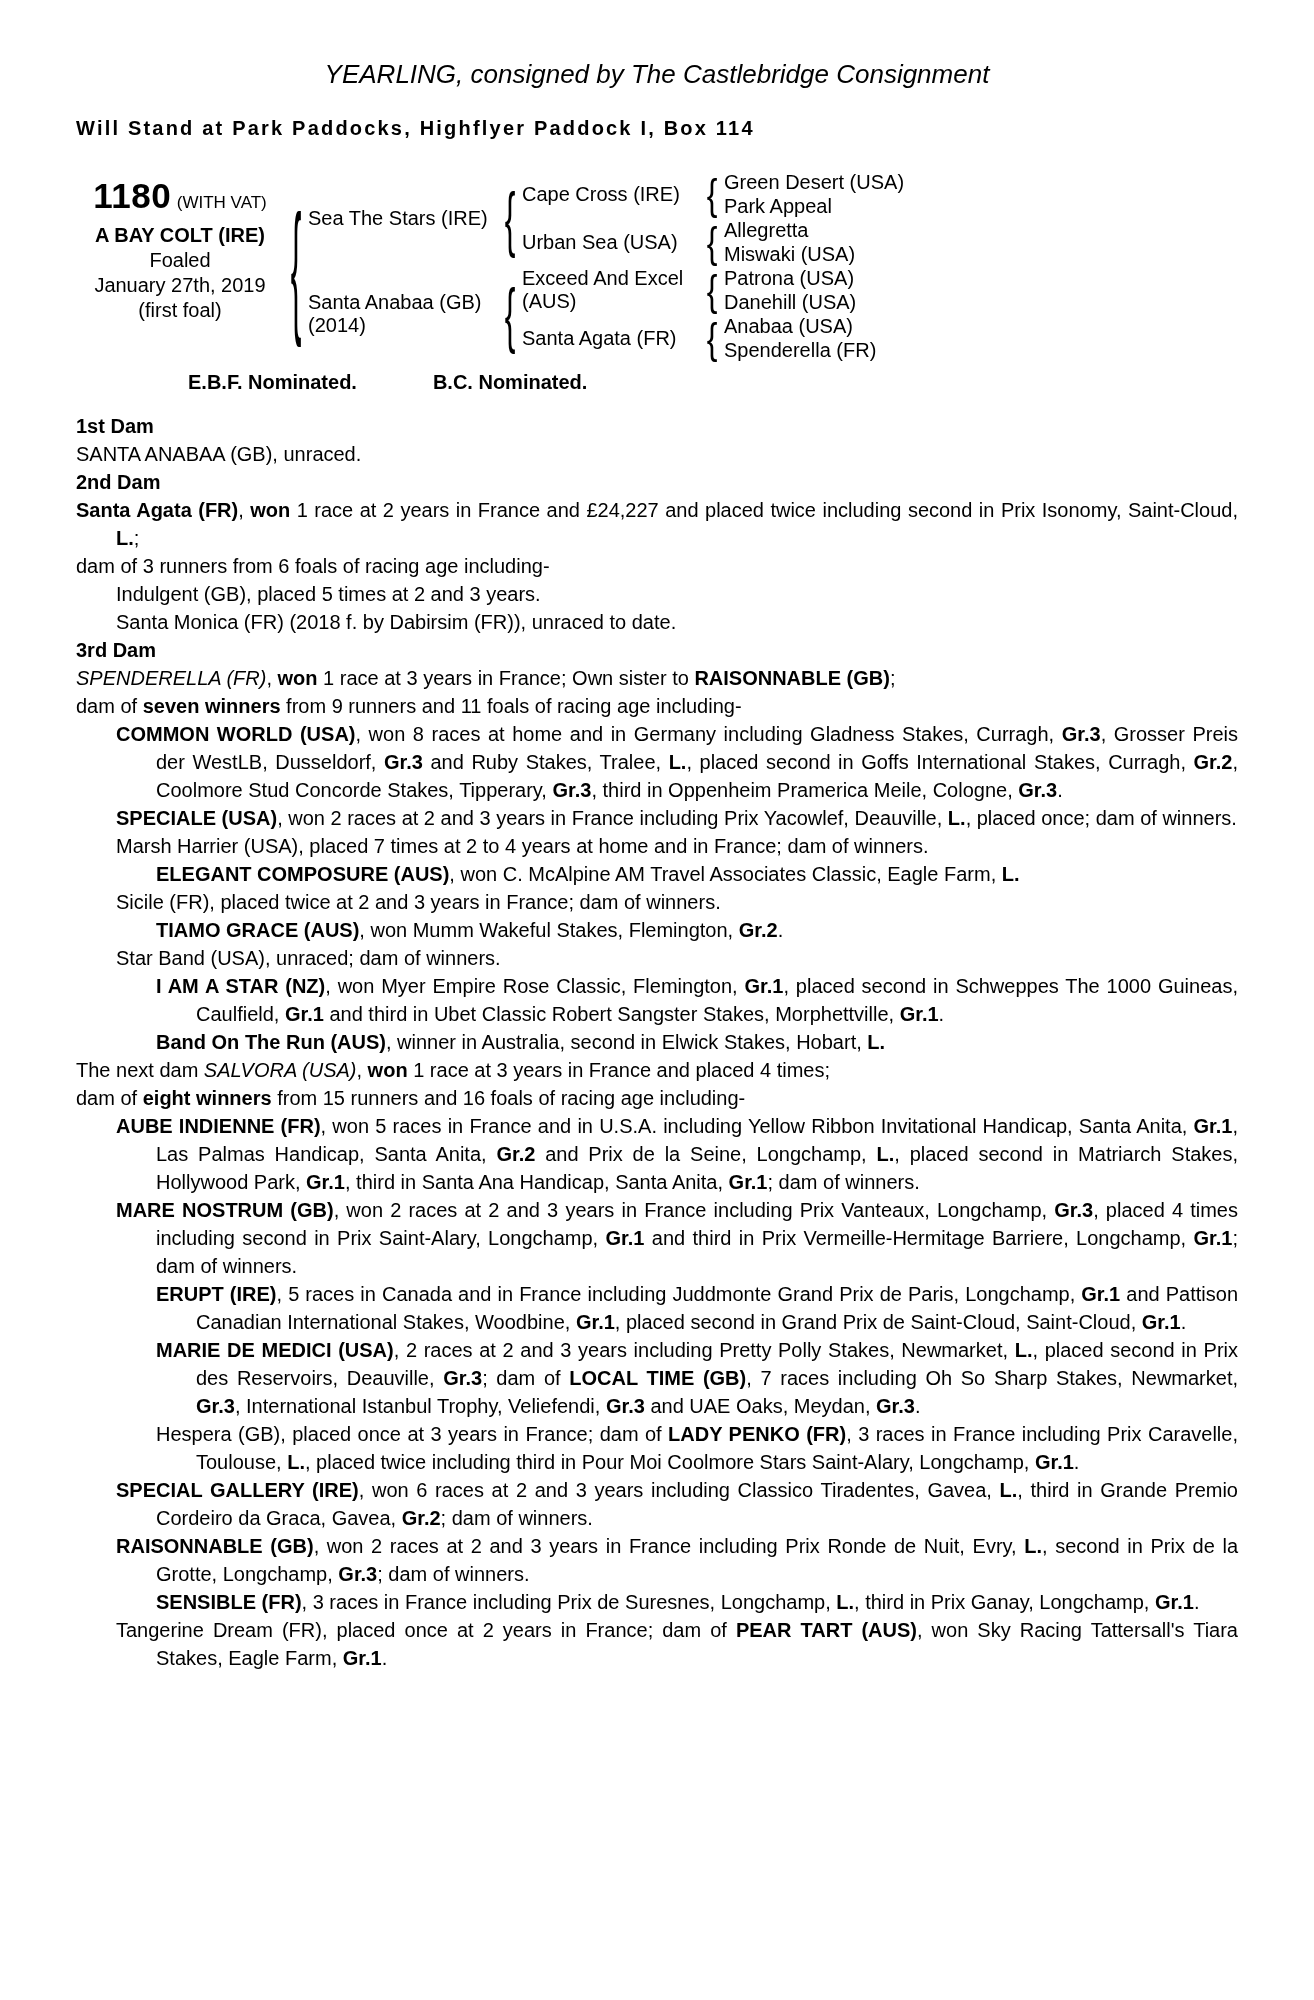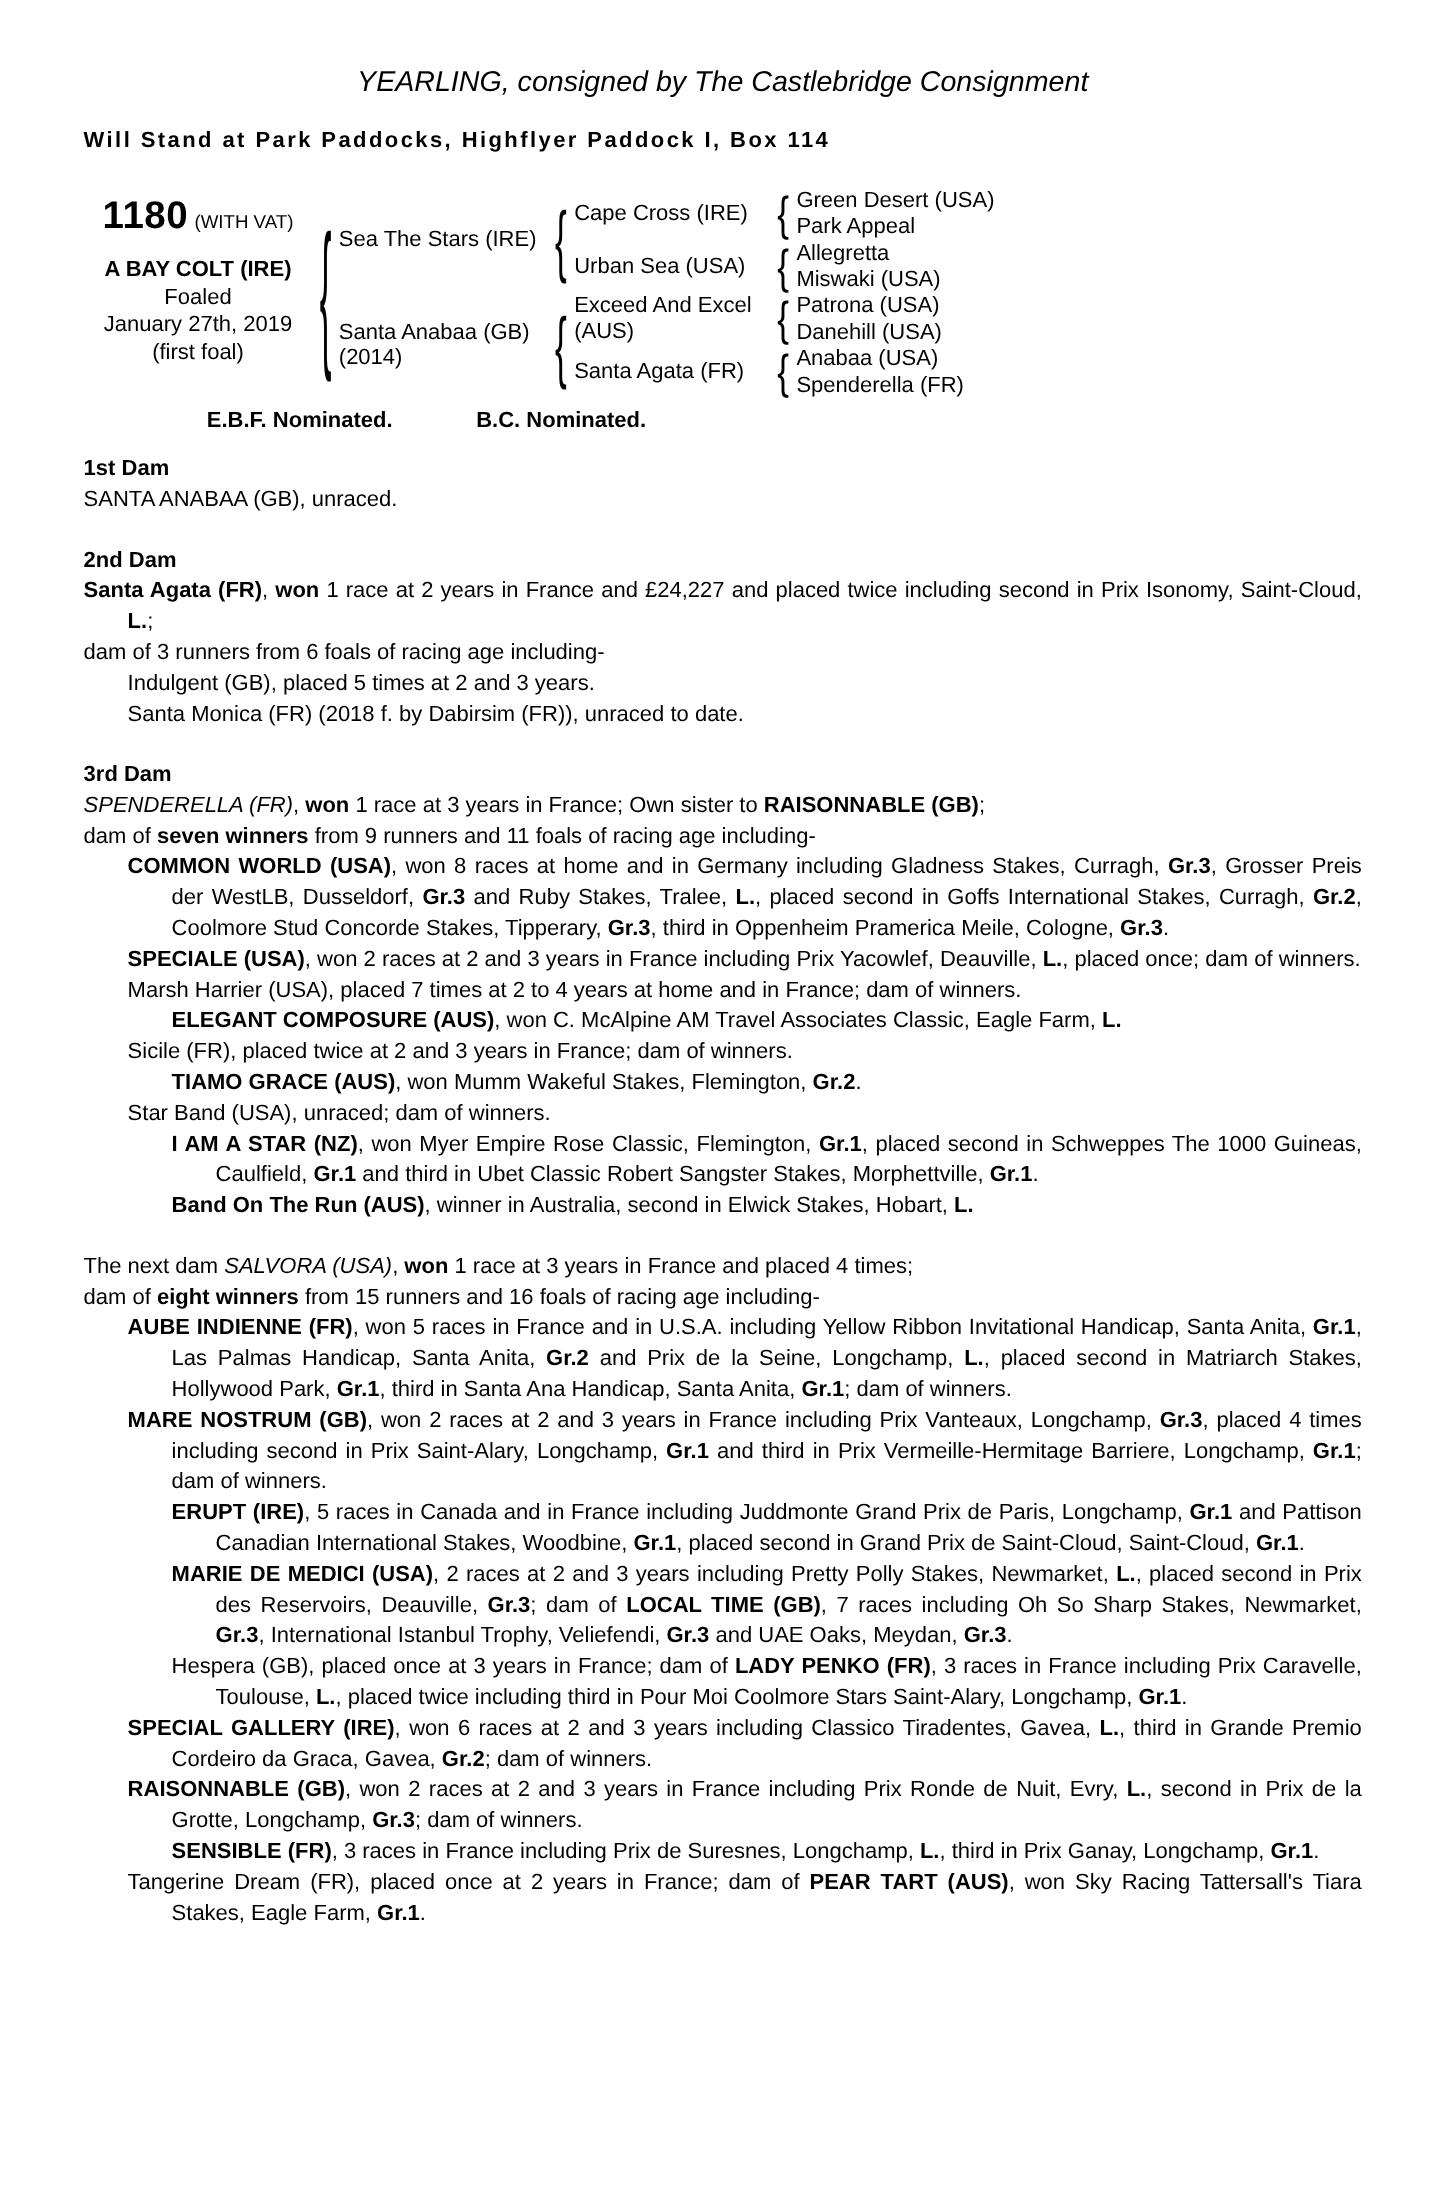--- a/index.html
+++ b/index.html
@@ -28,21 +28,21 @@
     letter-spacing: 2.2px;
     font-size: 20px;
   }
 
   
   .pedigree { display: flex; margin-top: 28px; }
   .lot-col { width: 208px; padding-top: 12px; text-align: center; }
   .lot-line { white-space: nowrap; }
   .lot-num { font-size: 35px; font-weight: bold; letter-spacing: 0.5px; }
   .lot-vat { font-size: 17px; }
-  .colt-desc { font-weight: bold; margin-top: 16px; line-height: 26px; }
+  .colt-desc { font-weight: bold; margin-top: 5px; line-height: 26px; }
   .lot-text { line-height: 25px; }
 
   .tree { display: flex; flex: 1; height: 192px; }
   .gencol { display: flex; flex-direction: column; flex: 1; }
   .grp { display: flex; }
   .g1grp { height: 96px; }
   .g2grp { height: 48px; }
   .name { display: flex; align-items: center; line-height: 23px; }
   .g1name { width: 190px; }
   .g2name { width: 178px; }
@@ -61,21 +61,21 @@
   .b-md > span { transform: scaleY(2.25); }
   .b-sm > span { transform: scaleY(1.35); }
 
   .nominated-row { display: flex; font-weight: bold; margin-top: 6px; }
   .nominated-row .ebf { margin-left: 112px; }
   .nominated-row .bc { margin-left: 76px; }
 
   
   .record { margin-top: 16px; }
   .dam-heading { font-weight: bold; }
-  .gap { margin-top: 27px; }
+  .gap { }
   .para { text-align: justify; }
   .ind0 { padding-left: 40px;  text-indent: -40px; }
   .ind1 { padding-left: 80px;  text-indent: -40px; }
   .ind2 { padding-left: 120px; text-indent: -40px; }
 </style>
 </head>
 <body>
 
 <div class="page">
 

